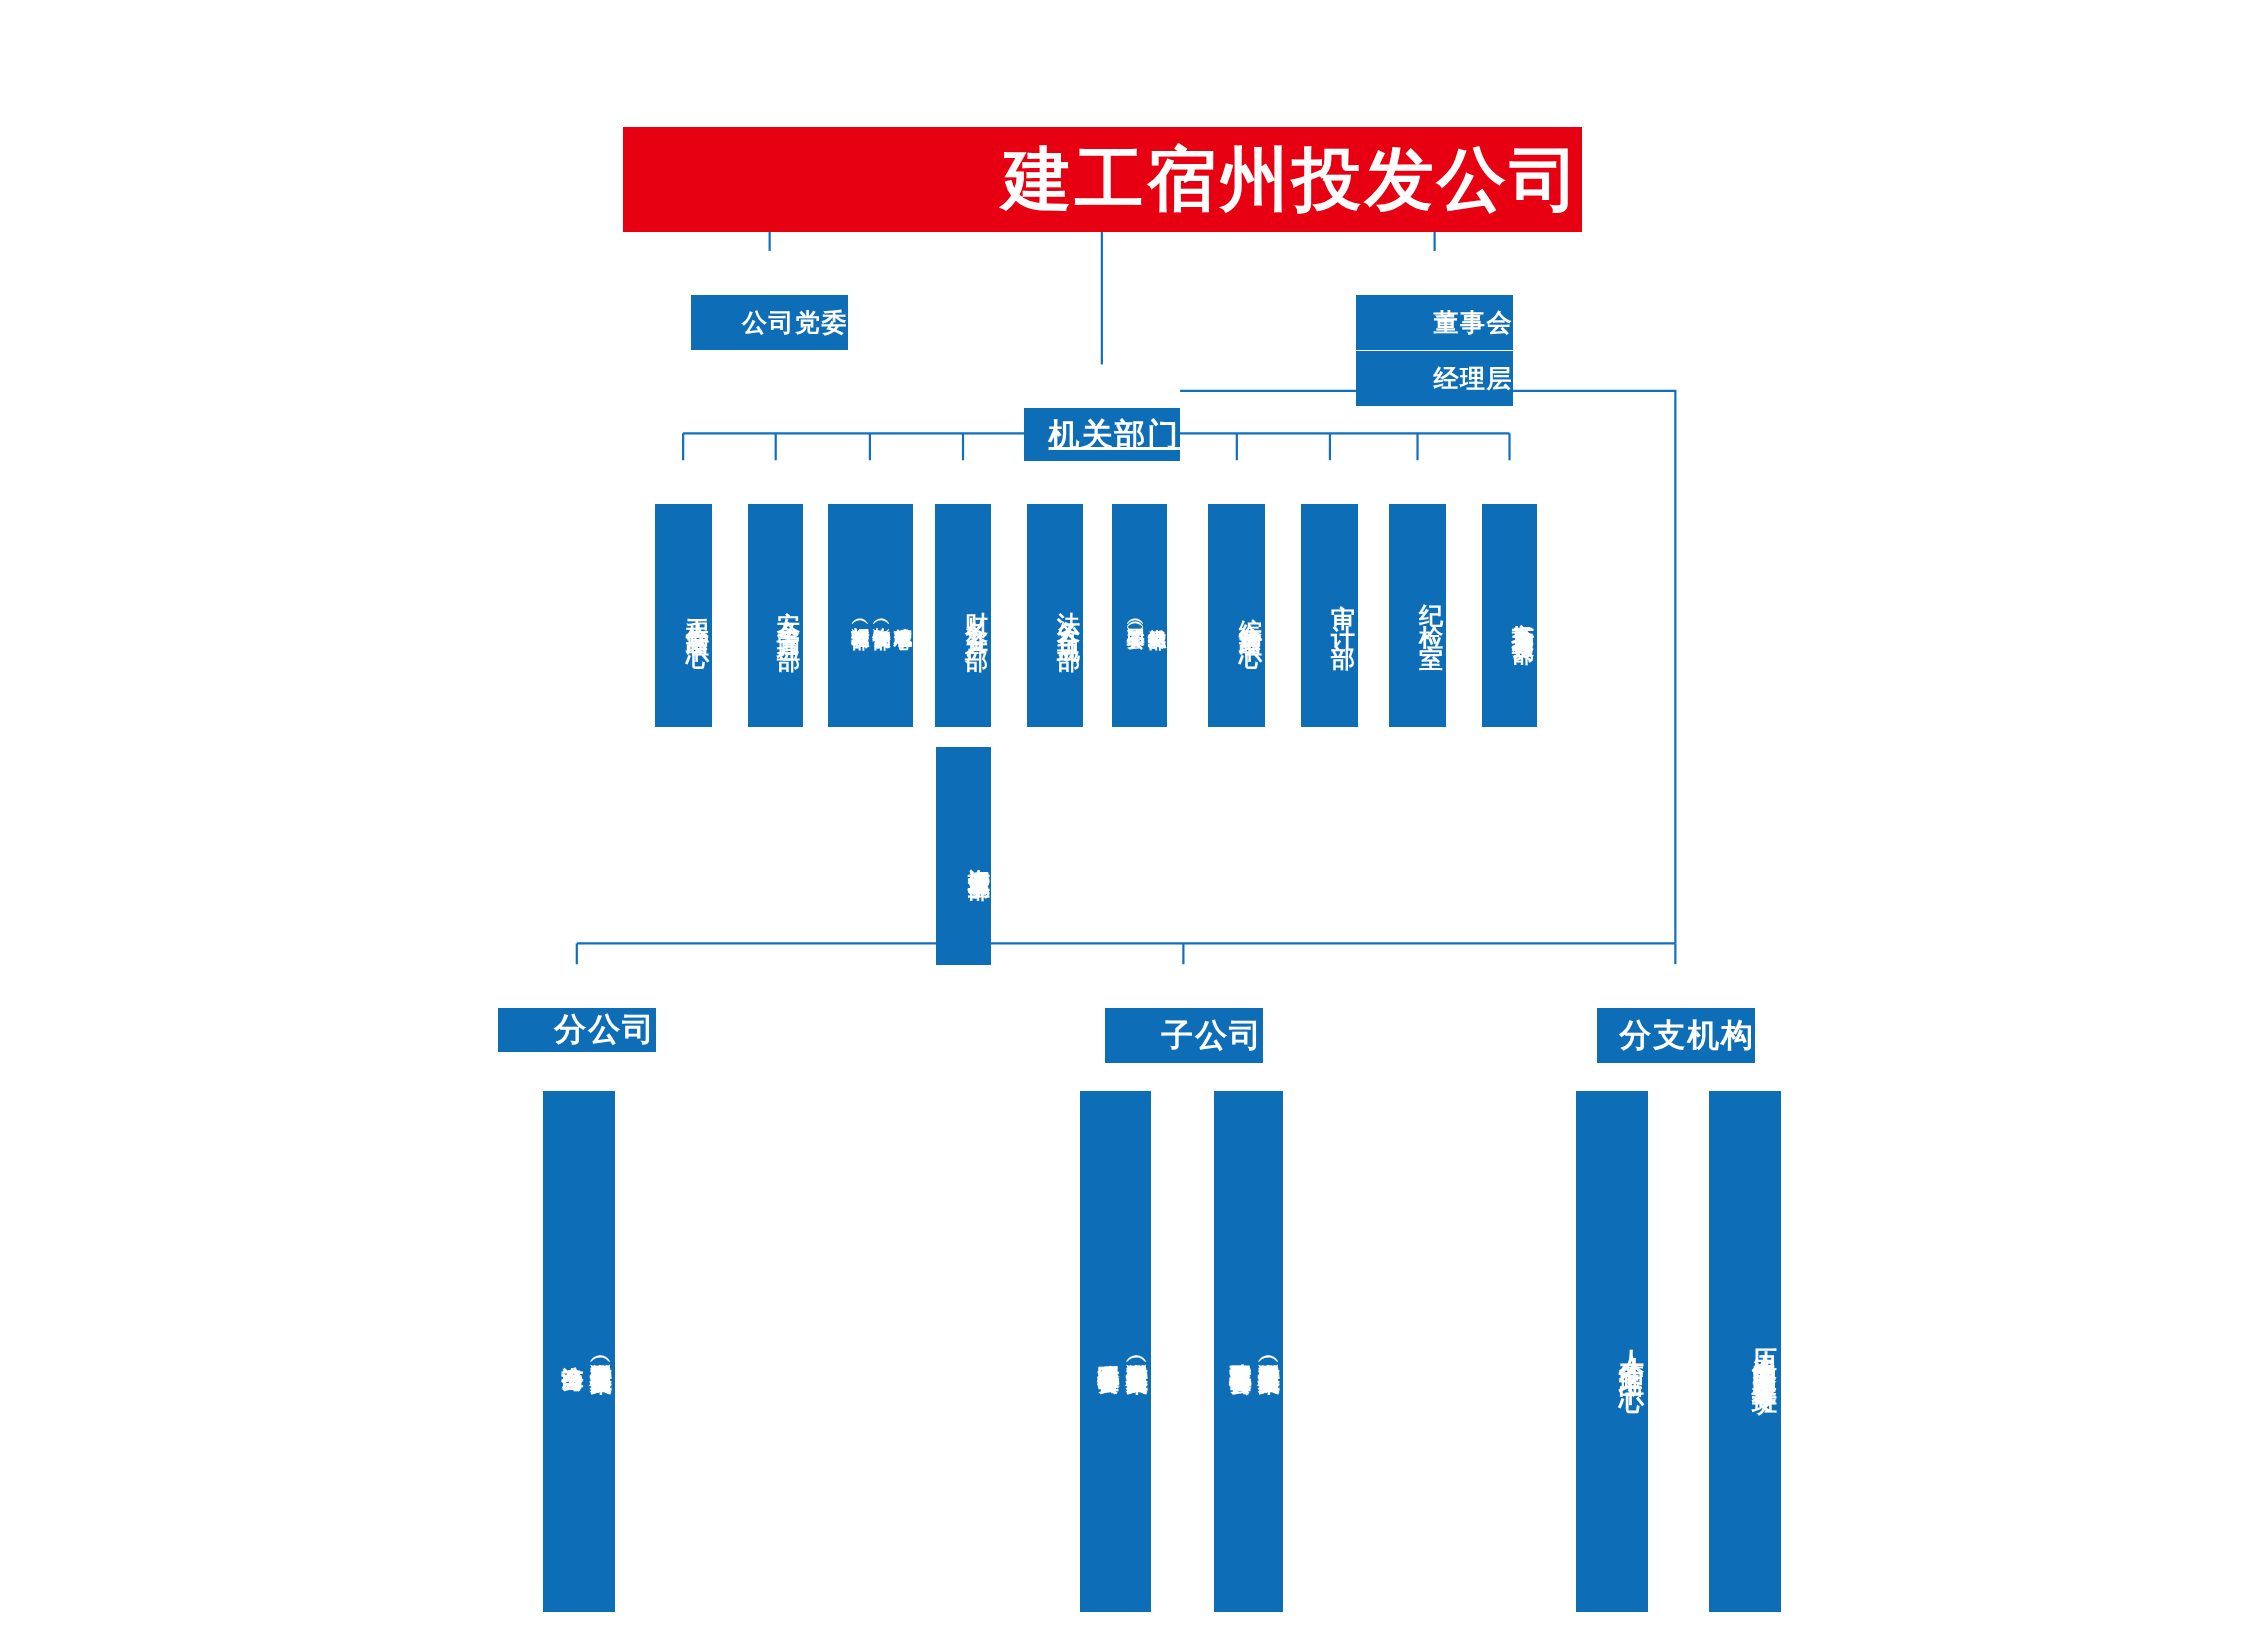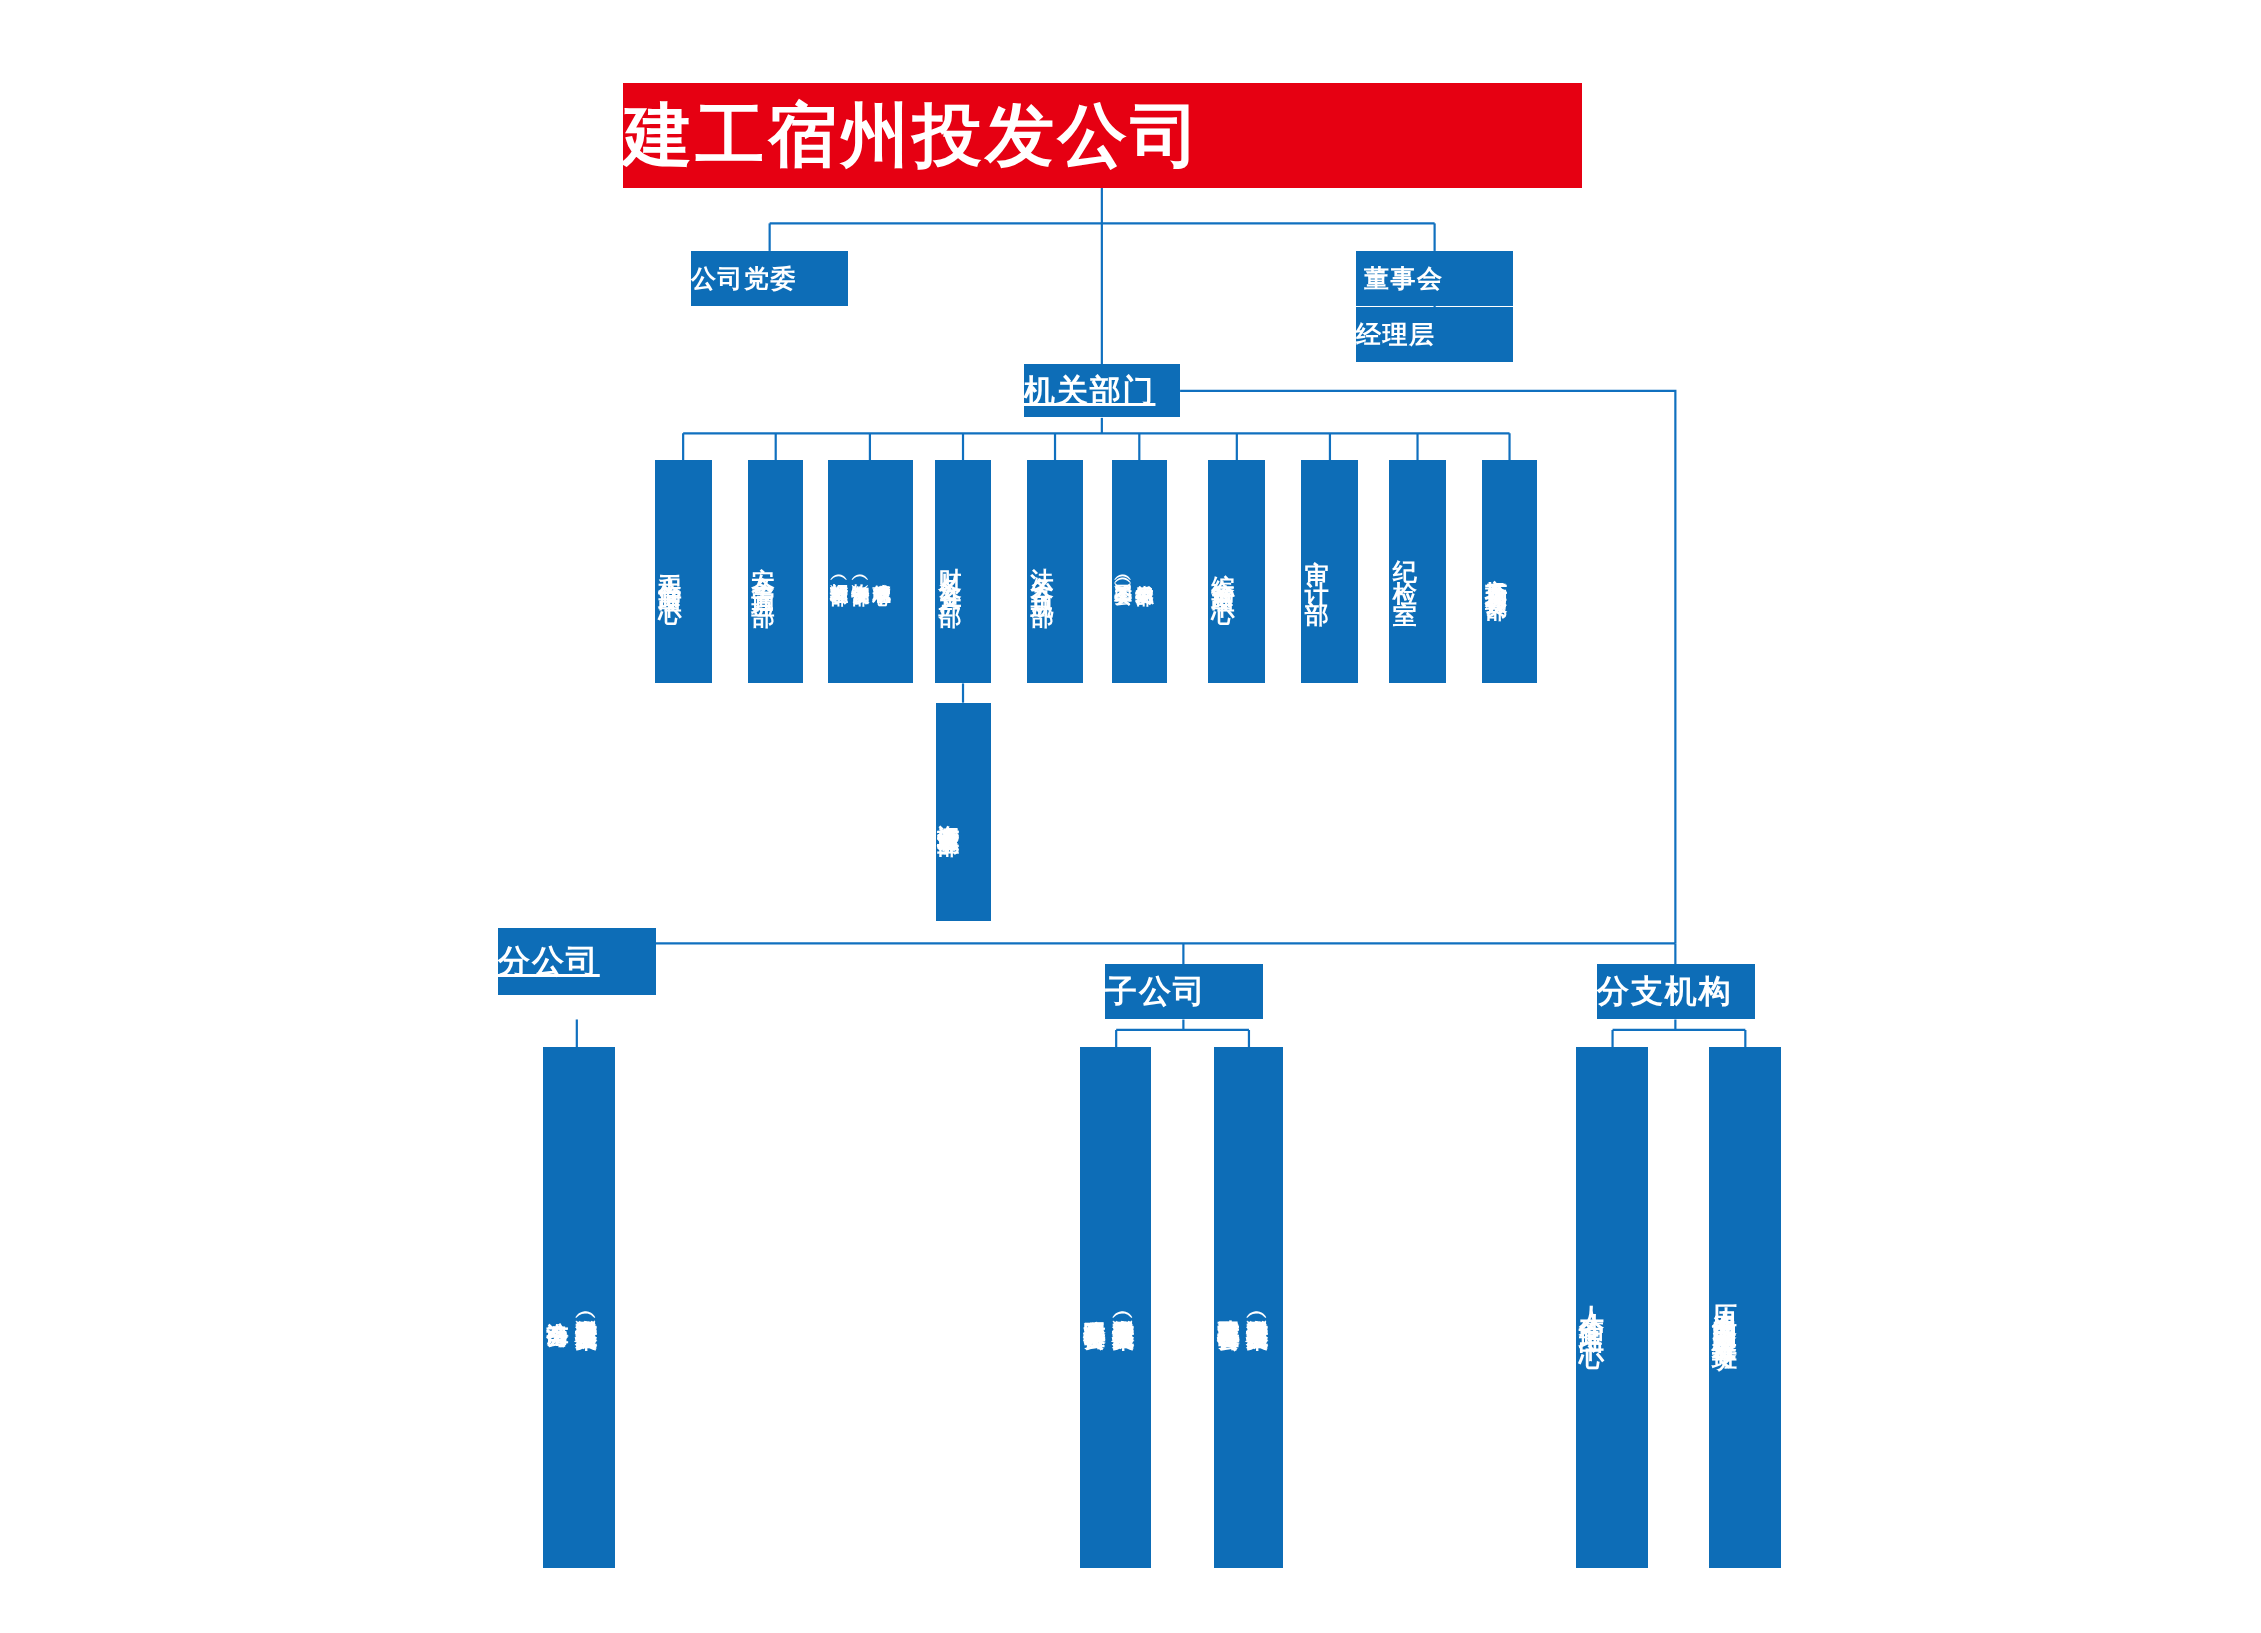--- a/index.html
+++ b/index.html
@@ -19,23 +19,24 @@
     overflow:hidden;
   }
   .connectors{position:absolute;left:0;top:0;}
   .connectors path{fill:none;stroke:var(--line);stroke-width:4;}
   .box{
     position:absolute;
     background:var(--blue);
     color:var(--text);
     display:flex;
     align-items:center;
-    justify-content:flex-start;
+    justify-content:flex-end;
     font-weight:700;
     box-sizing:border-box;
+    margin-top:44px;
   }
   .box.red{background:var(--red);}
   .h-label{white-space:nowrap;letter-spacing:0.06em;}
   .title-label{font-size:69px;letter-spacing:0.05em;}
   .lv2-label{font-size:25px;}
   .organ-label{font-size:31px;}
   .group-label{font-size:32px;}
   .v-text{
     writing-mode:vertical-rl;
     text-orientation:mixed;
@@ -125,21 +126,21 @@
     <span class="v-text dept-big">纪检室</span>
   </div>
   <div class="box" style="left:1482px;top:460px;width:55px;height:223px;">
     <span class="v-text dept-long">市场开发和投资部</span>
   </div>
 
   <div class="box" style="left:936px;top:703px;width:55px;height:218px;">
     <span class="v-text asset-f">资产运营管理事业部</span>
   </div>
 
-  <div class="box" style="left:498px;top:928px;width:158px;height:67px;text-decoration:underline;">
+  <div class="box" style="left:498px;top:964px;width:158px;height:44px;">
     <span class="h-label group-label">分公司</span>
   </div>
   <div class="box" style="left:1105px;top:964px;width:158px;height:55px;">
     <span class="h-label group-label">子公司</span>
   </div>
   <div class="box" style="left:1597px;top:964px;width:158px;height:55px;">
     <span class="h-label group-label">分支机构</span>
   </div>
 
   <div class="box" style="left:543px;top:1047px;width:72px;height:521px;">

